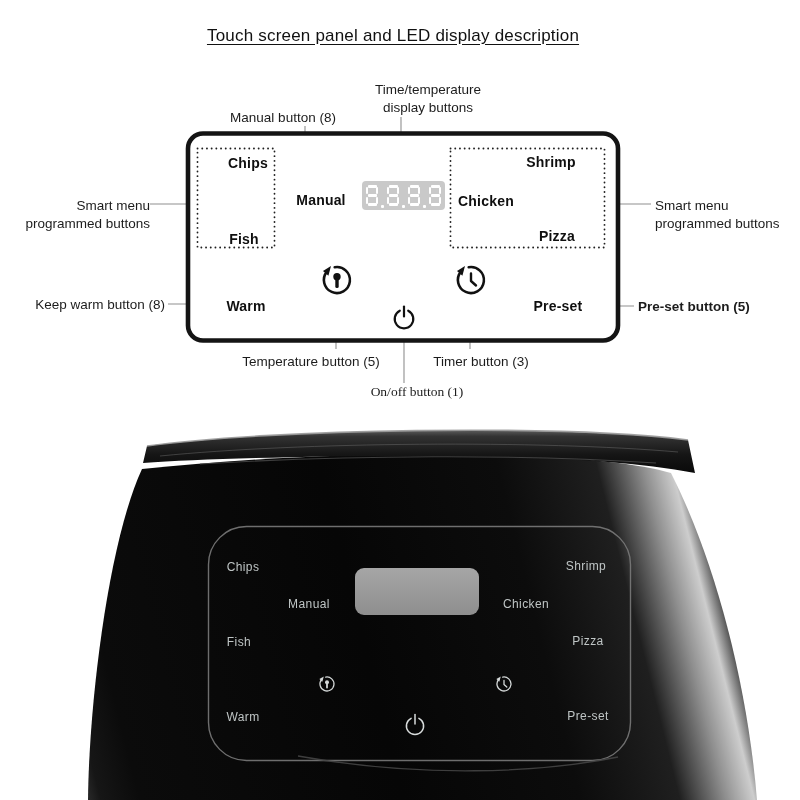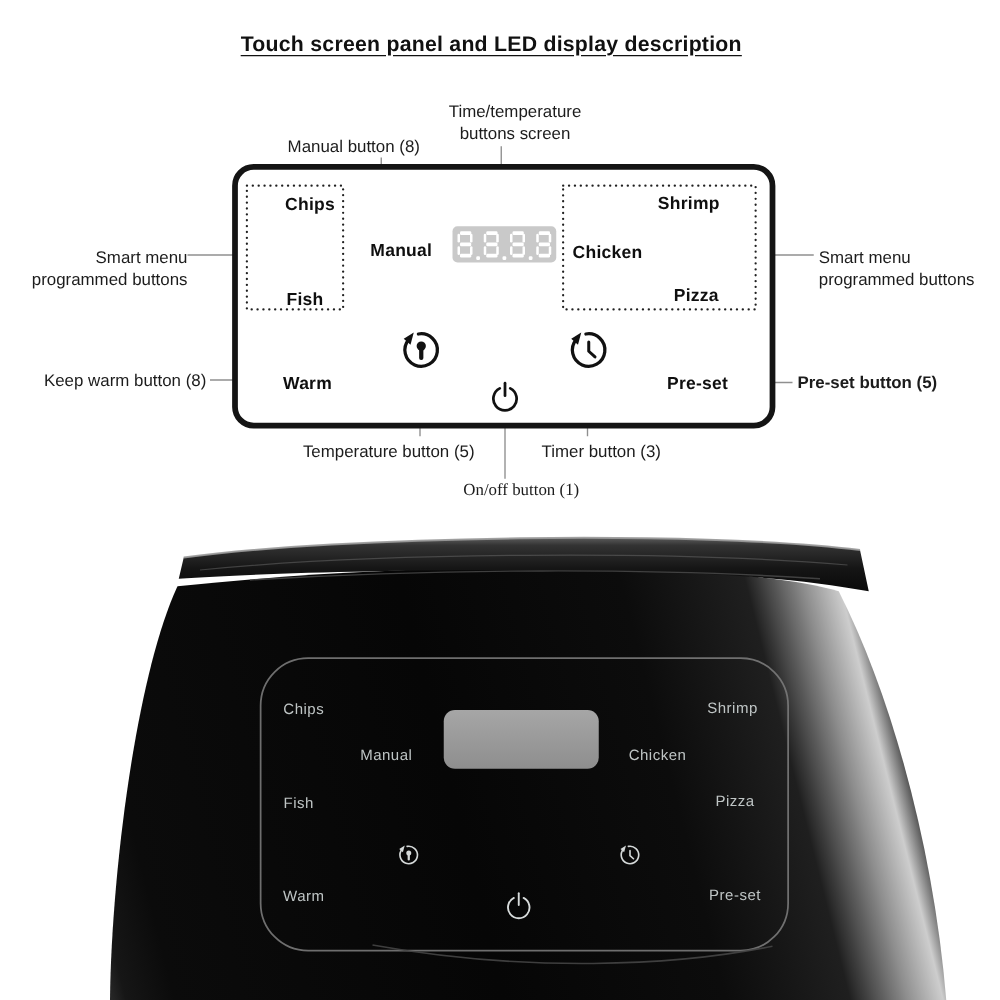--- a/index.html
+++ b/index.html
@@ -1,20 +1,20 @@
 <!DOCTYPE html>
 <html><head>
 <meta charset="utf-8">
 <style>
   html,body{margin:0;padding:0;background:#fff;}
   .stage{position:relative;width:800px;height:800px;background:#ffffff;overflow:hidden;
          font-family:"Liberation Sans", sans-serif;color:#111;}
   .layer{position:absolute;left:0;top:0;}
   .title{position:absolute;left:393px;top:36px;transform:translate(-50%,-50%);
-         font-size:17px;font-weight:bold;letter-spacing:.2px;white-space:nowrap;
+         font-size:17px;font-weight:normal;letter-spacing:.2px;white-space:nowrap;
          text-decoration:underline;text-underline-offset:3px;}
   .lbl{position:absolute;font-size:13.5px;color:#1c1c1c;white-space:nowrap;}
   .lbl.center{transform:translate(-50%,-50%);text-align:center;}
   .lbl.vmid{transform:translateY(-50%);}
   .lbl.two{line-height:17.5px;}
   .plbl{position:absolute;transform:translate(-50%,-50%);font-size:14px;font-weight:bold;
         color:#0f0f0f;white-space:nowrap;letter-spacing:.2px;}
   .photo-lbl{position:absolute;transform:translate(-50%,-50%);font-size:12px;
         color:#bfc5c5;white-space:nowrap;letter-spacing:.4px;font-weight:400;}
   
@@ -75,23 +75,23 @@
       <path d="M 0,-6.5 L 0,1 L 5,5.5" fill="none" stroke="#111" stroke-width="2.4" stroke-linecap="round" stroke-linejoin="round"></path>
     </g>
 
     <g transform="translate(404,319)">
       <path d="M -4.2,-8.3 A 9.3,9.3 0 1 0 4.2,-8.3" fill="none" stroke="#111" stroke-width="2.2" stroke-linecap="round"></path>
       <line x1="0" y1="-12.5" x2="0" y2="-2.5" stroke="#111" stroke-width="2.2" stroke-linecap="round"></line>
     </g>
   </svg>
 
   <div class="lbl center" style="left:283px;top:117px;">Manual button (8)</div>
-  <div class="lbl center two" style="left:412px;top:98px;">
+  <div class="lbl center two" style="left:428px;top:98px;">
     <div>Time/temperature</div>
-    <div>buttons screen</div>
+    <div>display buttons</div>
   </div>
   <div class="lbl two" style="right:650px;top:197px;text-align:right;">
     <div>Smart menu</div>
     <div>programmed buttons</div>
   </div>
   <div class="lbl two" style="left:655px;top:197px;">
     <div>Smart menu</div>
     <div>programmed buttons</div>
   </div>
   <div class="lbl vmid" style="right:635px;top:304px;">Keep warm button (8)</div>

